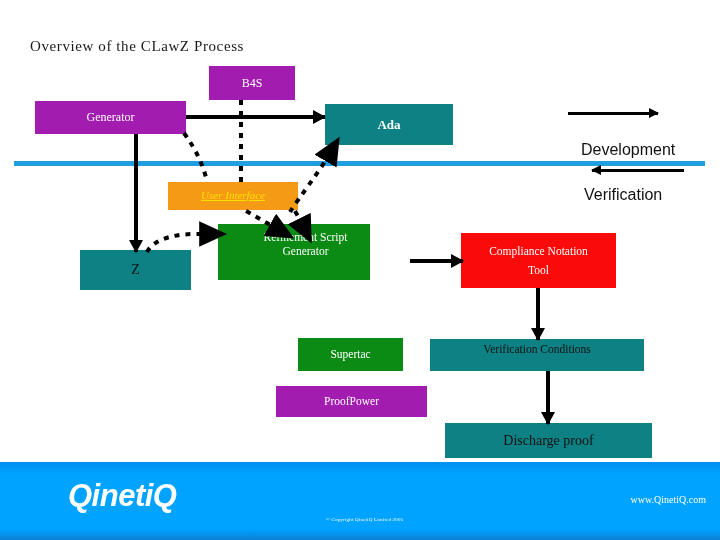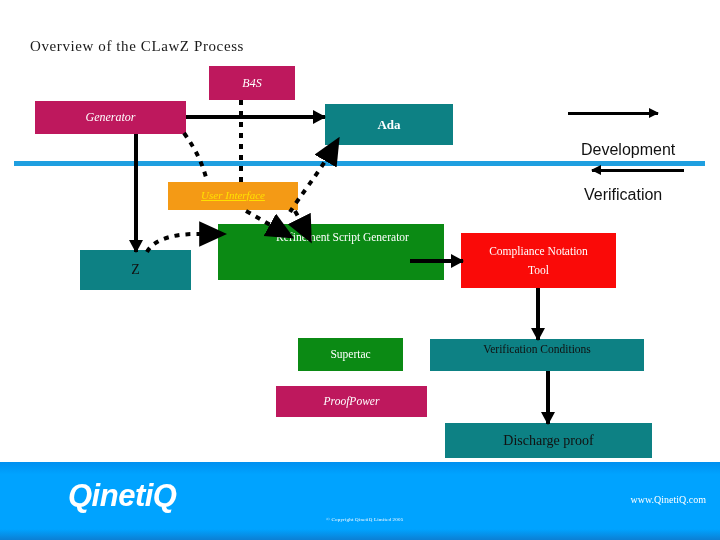--- a/index.html
+++ b/index.html
@@ -28,21 +28,21 @@
     position: absolute;
     left: 30px;
     top: 38px;
     font-family: "Liberation Serif", serif;
     font-size: 15px;
     color: #1a1a1a;
     letter-spacing: 0.6px;
     white-space: nowrap;
   }
   
-  .c-yellow  { background: #be185d; color: #ffffff; font-style: italic; }
+  .c-yellow  { background: #a21caf; color: #ffffff; }
   .c-orange  { background: #f49a15; color: #ffe000; }
   .c-red     { background: #fa0a08; color: #ffffff; }
   .c-teal    { background: #0d8184; color: #111111; }
   .c-green   { background: #0b8a14; color: #ffffff; }
 
   .underline-text { text-decoration: underline; }
 
   
   .hline {
     position: absolute;
@@ -177,21 +177,21 @@
 
 
   <div class="box c-orange" style="left:168px; top:182px; width:130px; height:28px; font-size:11px;font-style:italic;">
     <span class="underline-text">User Interface</span>
   </div>
 
   <div class="box c-teal" style="left:80px; top:250px; width:111px; height:40px; font-size:14px;">
     <span>Z</span>
   </div>
 
-  <div class="box c-green" style="left:218px; top:224px; width:226px; height:56px; font-size:11.5px; align-items:flex-start; padding-top:6px;padding-left:23px;">
+  <div class="box c-green" style="left:218px; top:224px; width:152px; height:56px; font-size:11.5px; align-items:flex-start; padding-top:6px;padding-left:23px;">
     <span>Refinement Script Generator</span>
   </div>
 
   <div class="box c-red" style="left:461px; top:233px; width:155px; height:55px; font-size:11.5px; flex-direction:column; gap:5px;">
     <span>Compliance Notation</span>
     <span>Tool</span>
   </div>
 
   <div class="box c-green" style="left:298px; top:338px; width:105px; height:33px; font-size:11.5px;">
     <span>Supertac</span>

